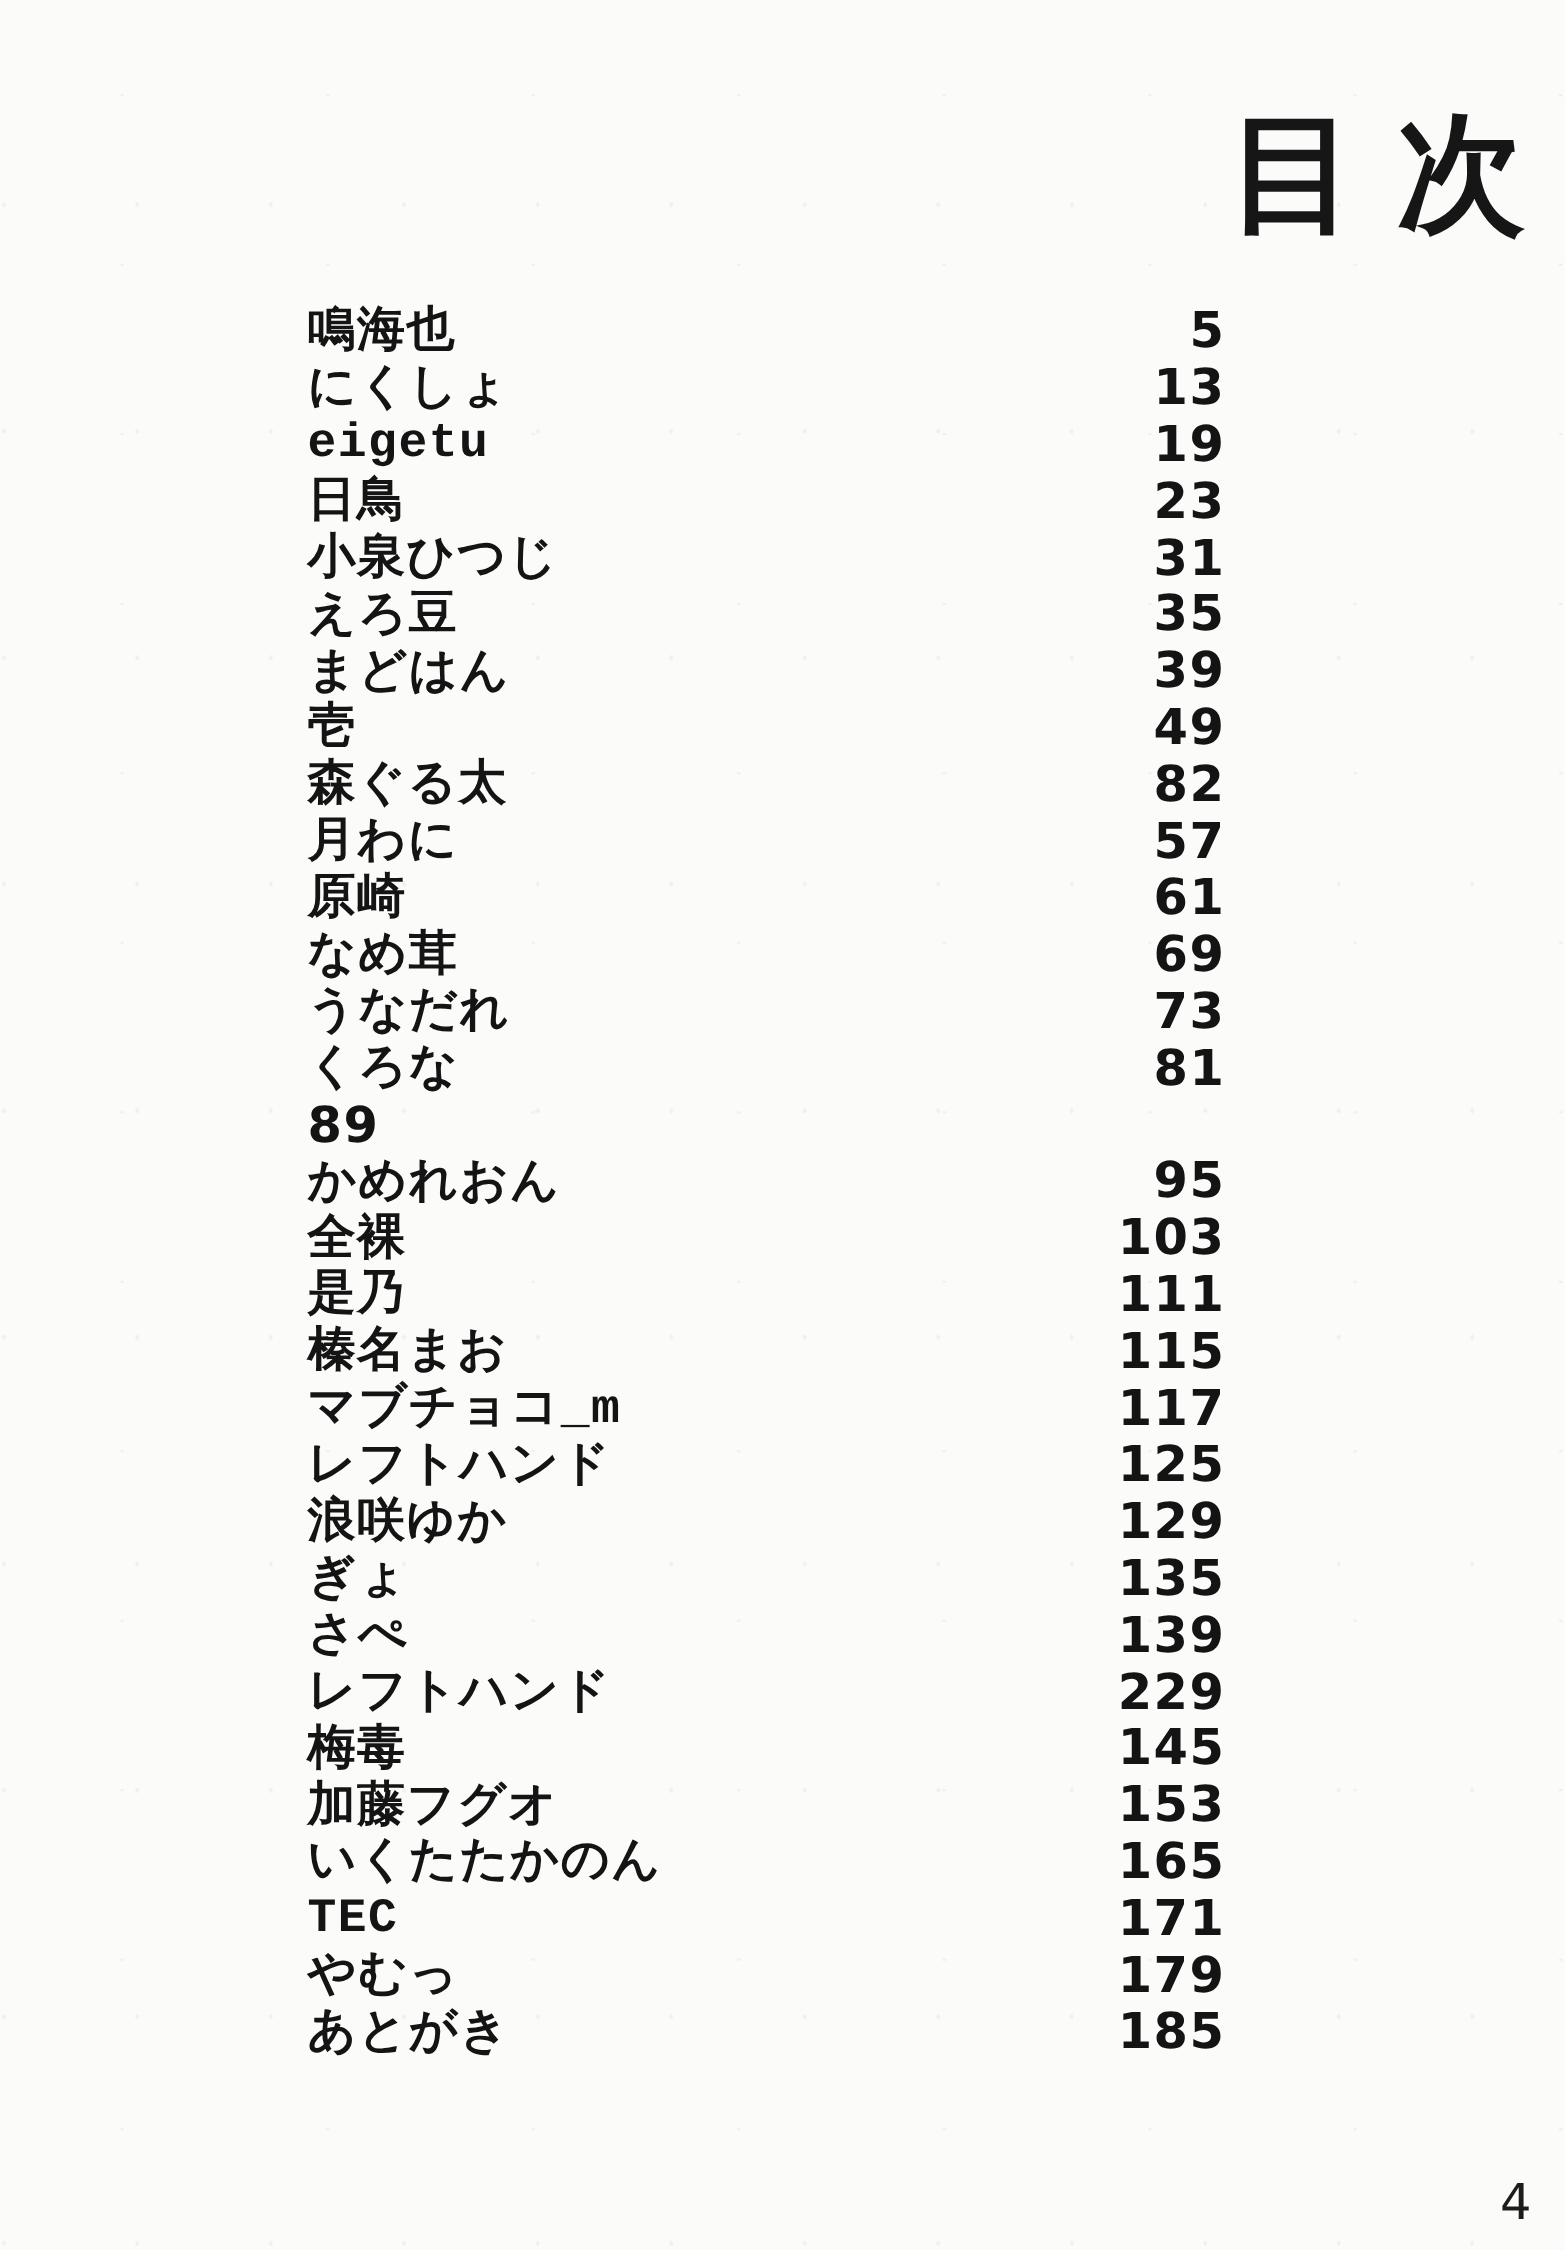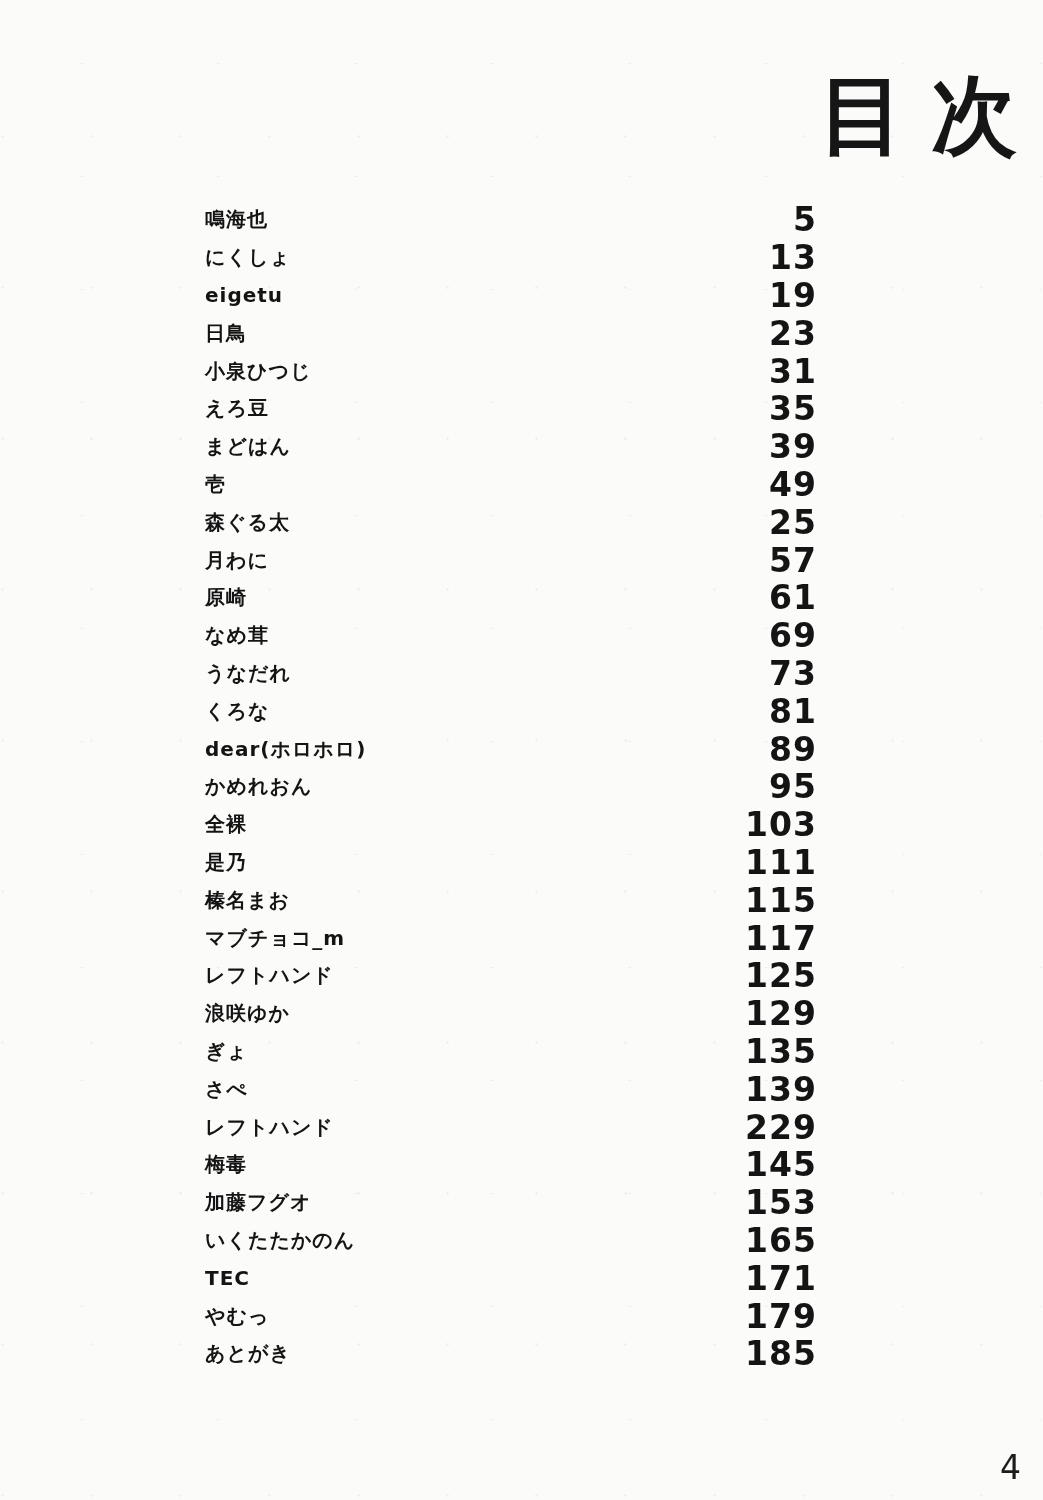--- a/index.html
+++ b/index.html
@@ -49,24 +49,25 @@
   }
 
   .row {
     height: 37.8px;
     display: flex;
     justify-content: space-between;
     align-items: center;
   }
 
   .row .name {
-    font-size: 20px;
+    font-size: 32px;
     font-weight: 600;
     letter-spacing: 1px;
     white-space: nowrap;
+    font-family: Liberation Mono, monospace;
   }
 
   .row .pnum {
     font-size: 33px;
     font-weight: 600;
     letter-spacing: 1px;
     text-align: right;
     font-variant-numeric: lining-nums;
   }
 
@@ -112,21 +113,21 @@
       <div class="row">
         <span class="name">まどはん</span>
         <span class="pnum">39</span>
       </div>
       <div class="row">
         <span class="name">壱</span>
         <span class="pnum">49</span>
       </div>
       <div class="row">
         <span class="name">森ぐる太</span>
-        <span class="pnum">25</span>
+        <span class="pnum">82</span>
       </div>
       <div class="row">
         <span class="name">月わに</span>
         <span class="pnum">57</span>
       </div>
       <div class="row">
         <span class="name">原崎</span>
         <span class="pnum">61</span>
       </div>
       <div class="row">
@@ -135,21 +136,20 @@
       </div>
       <div class="row">
         <span class="name">うなだれ</span>
         <span class="pnum">73</span>
       </div>
       <div class="row">
         <span class="name">くろな</span>
         <span class="pnum">81</span>
       </div>
       <div class="row">
-        <span class="name">dear(ホロホロ)</span>
         <span class="pnum">89</span>
       </div>
       <div class="row">
         <span class="name">かめれおん</span>
         <span class="pnum">95</span>
       </div>
       <div class="row">
         <span class="name">全裸</span>
         <span class="pnum">103</span>
       </div>

